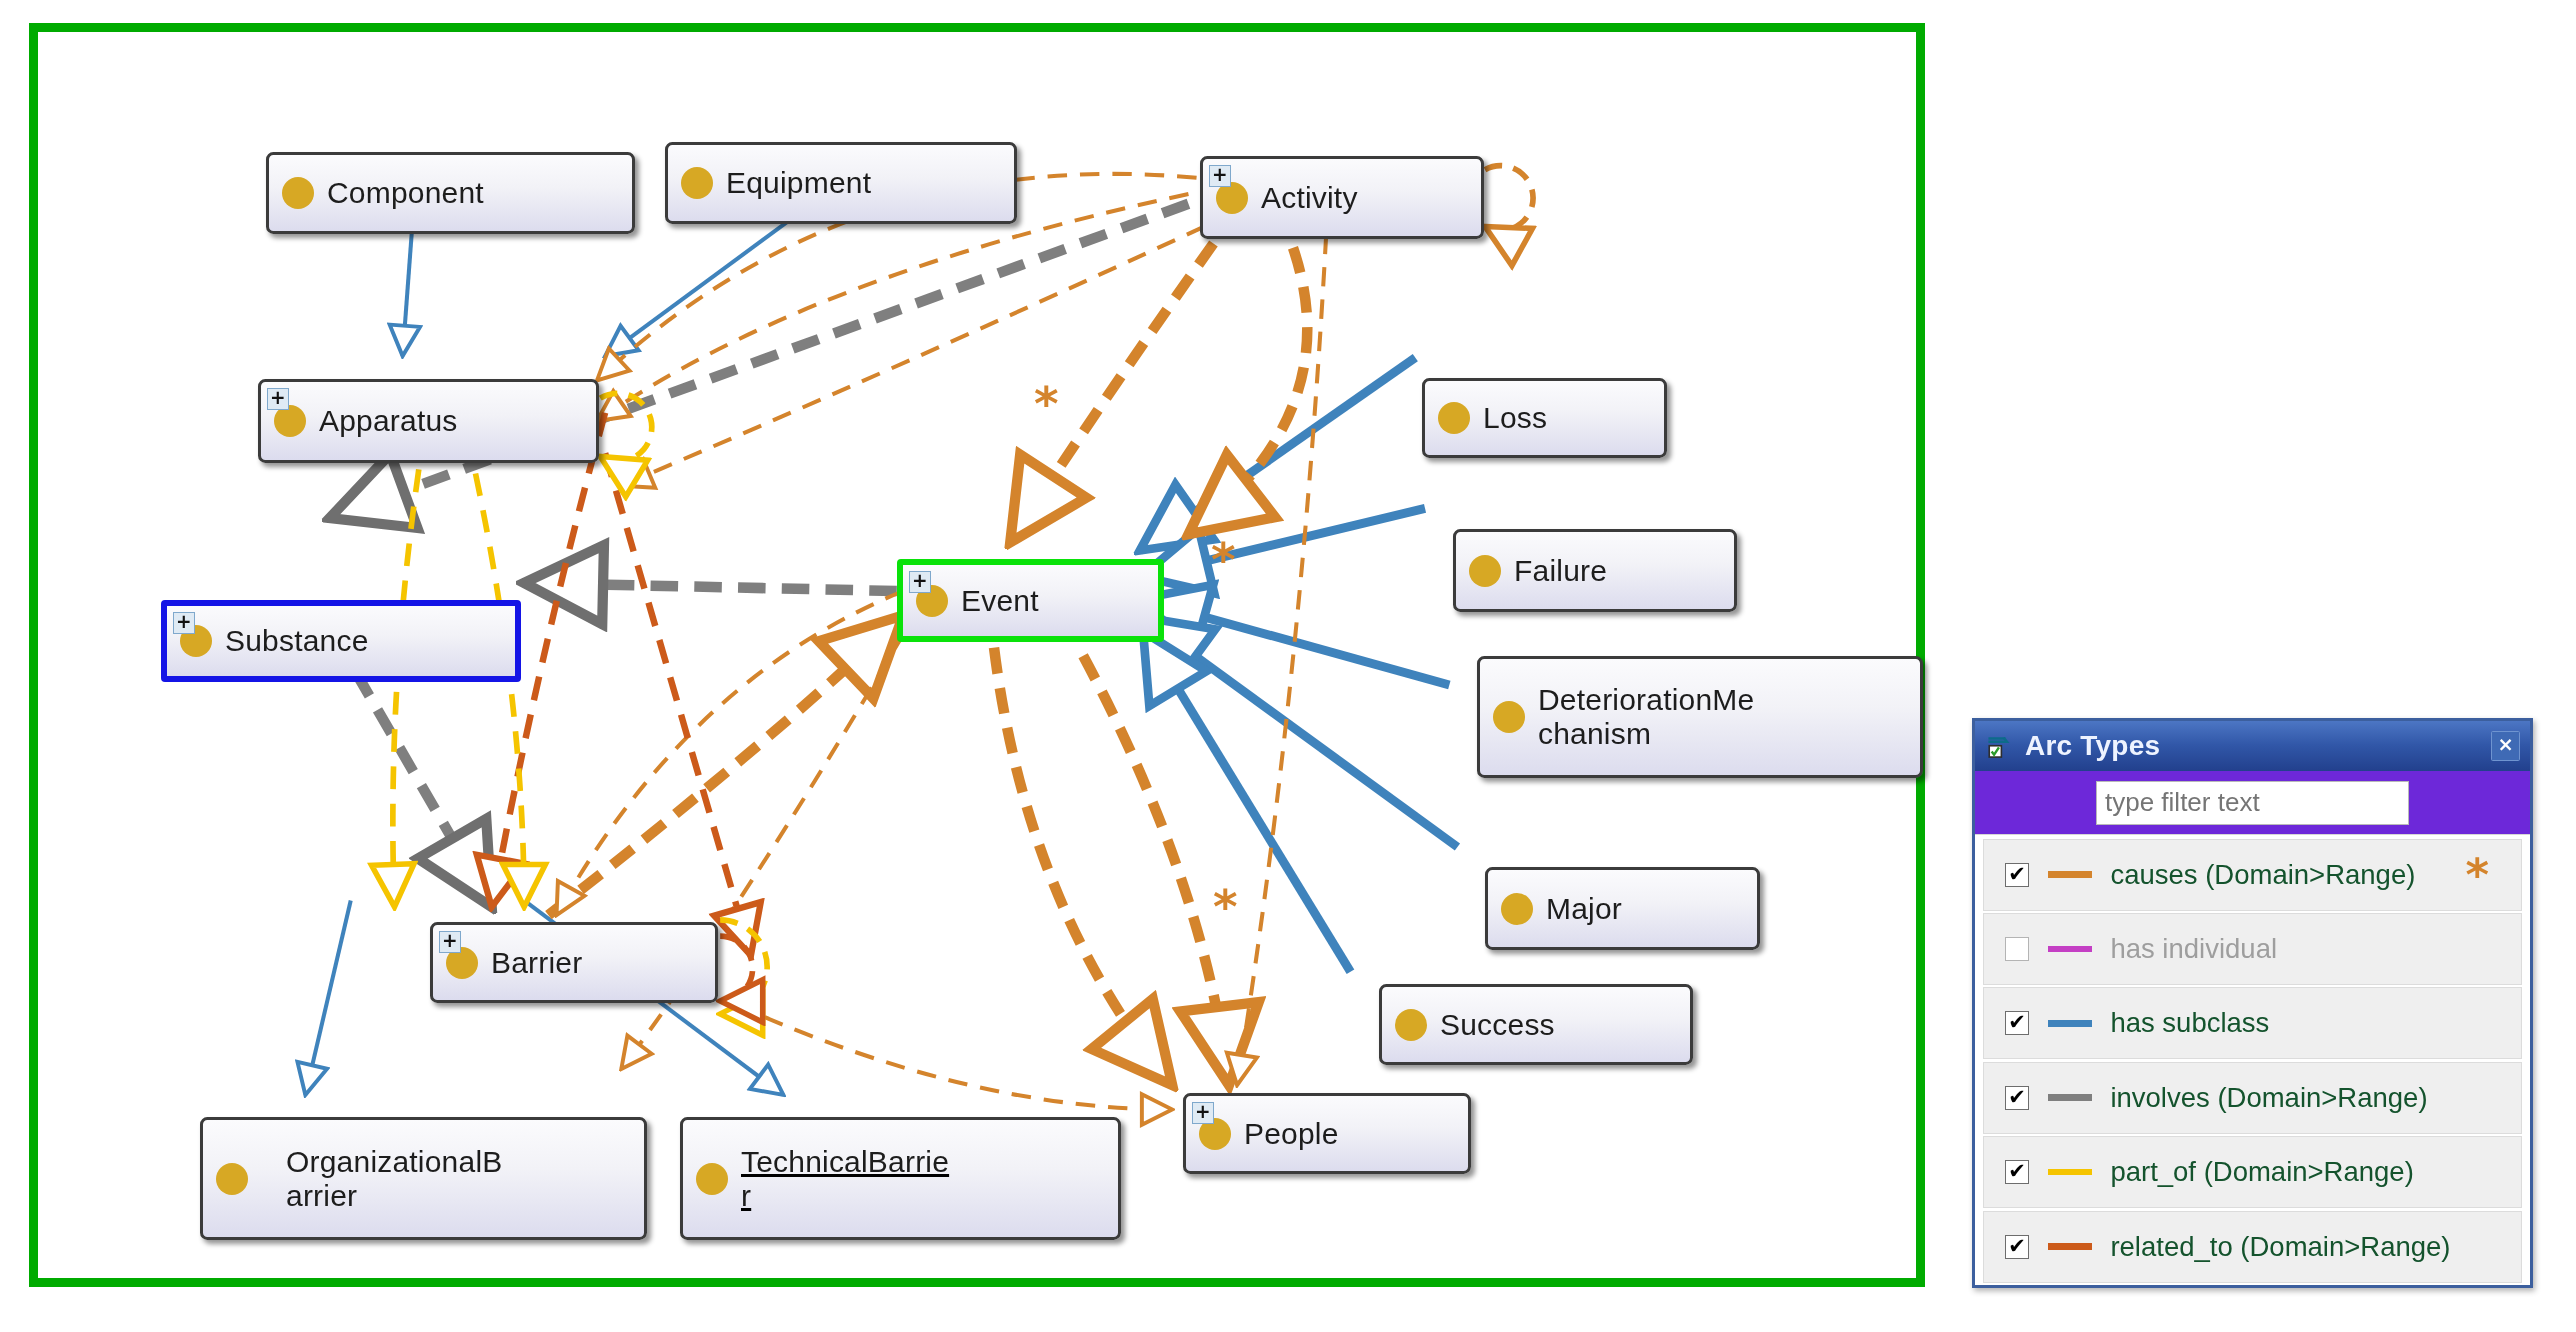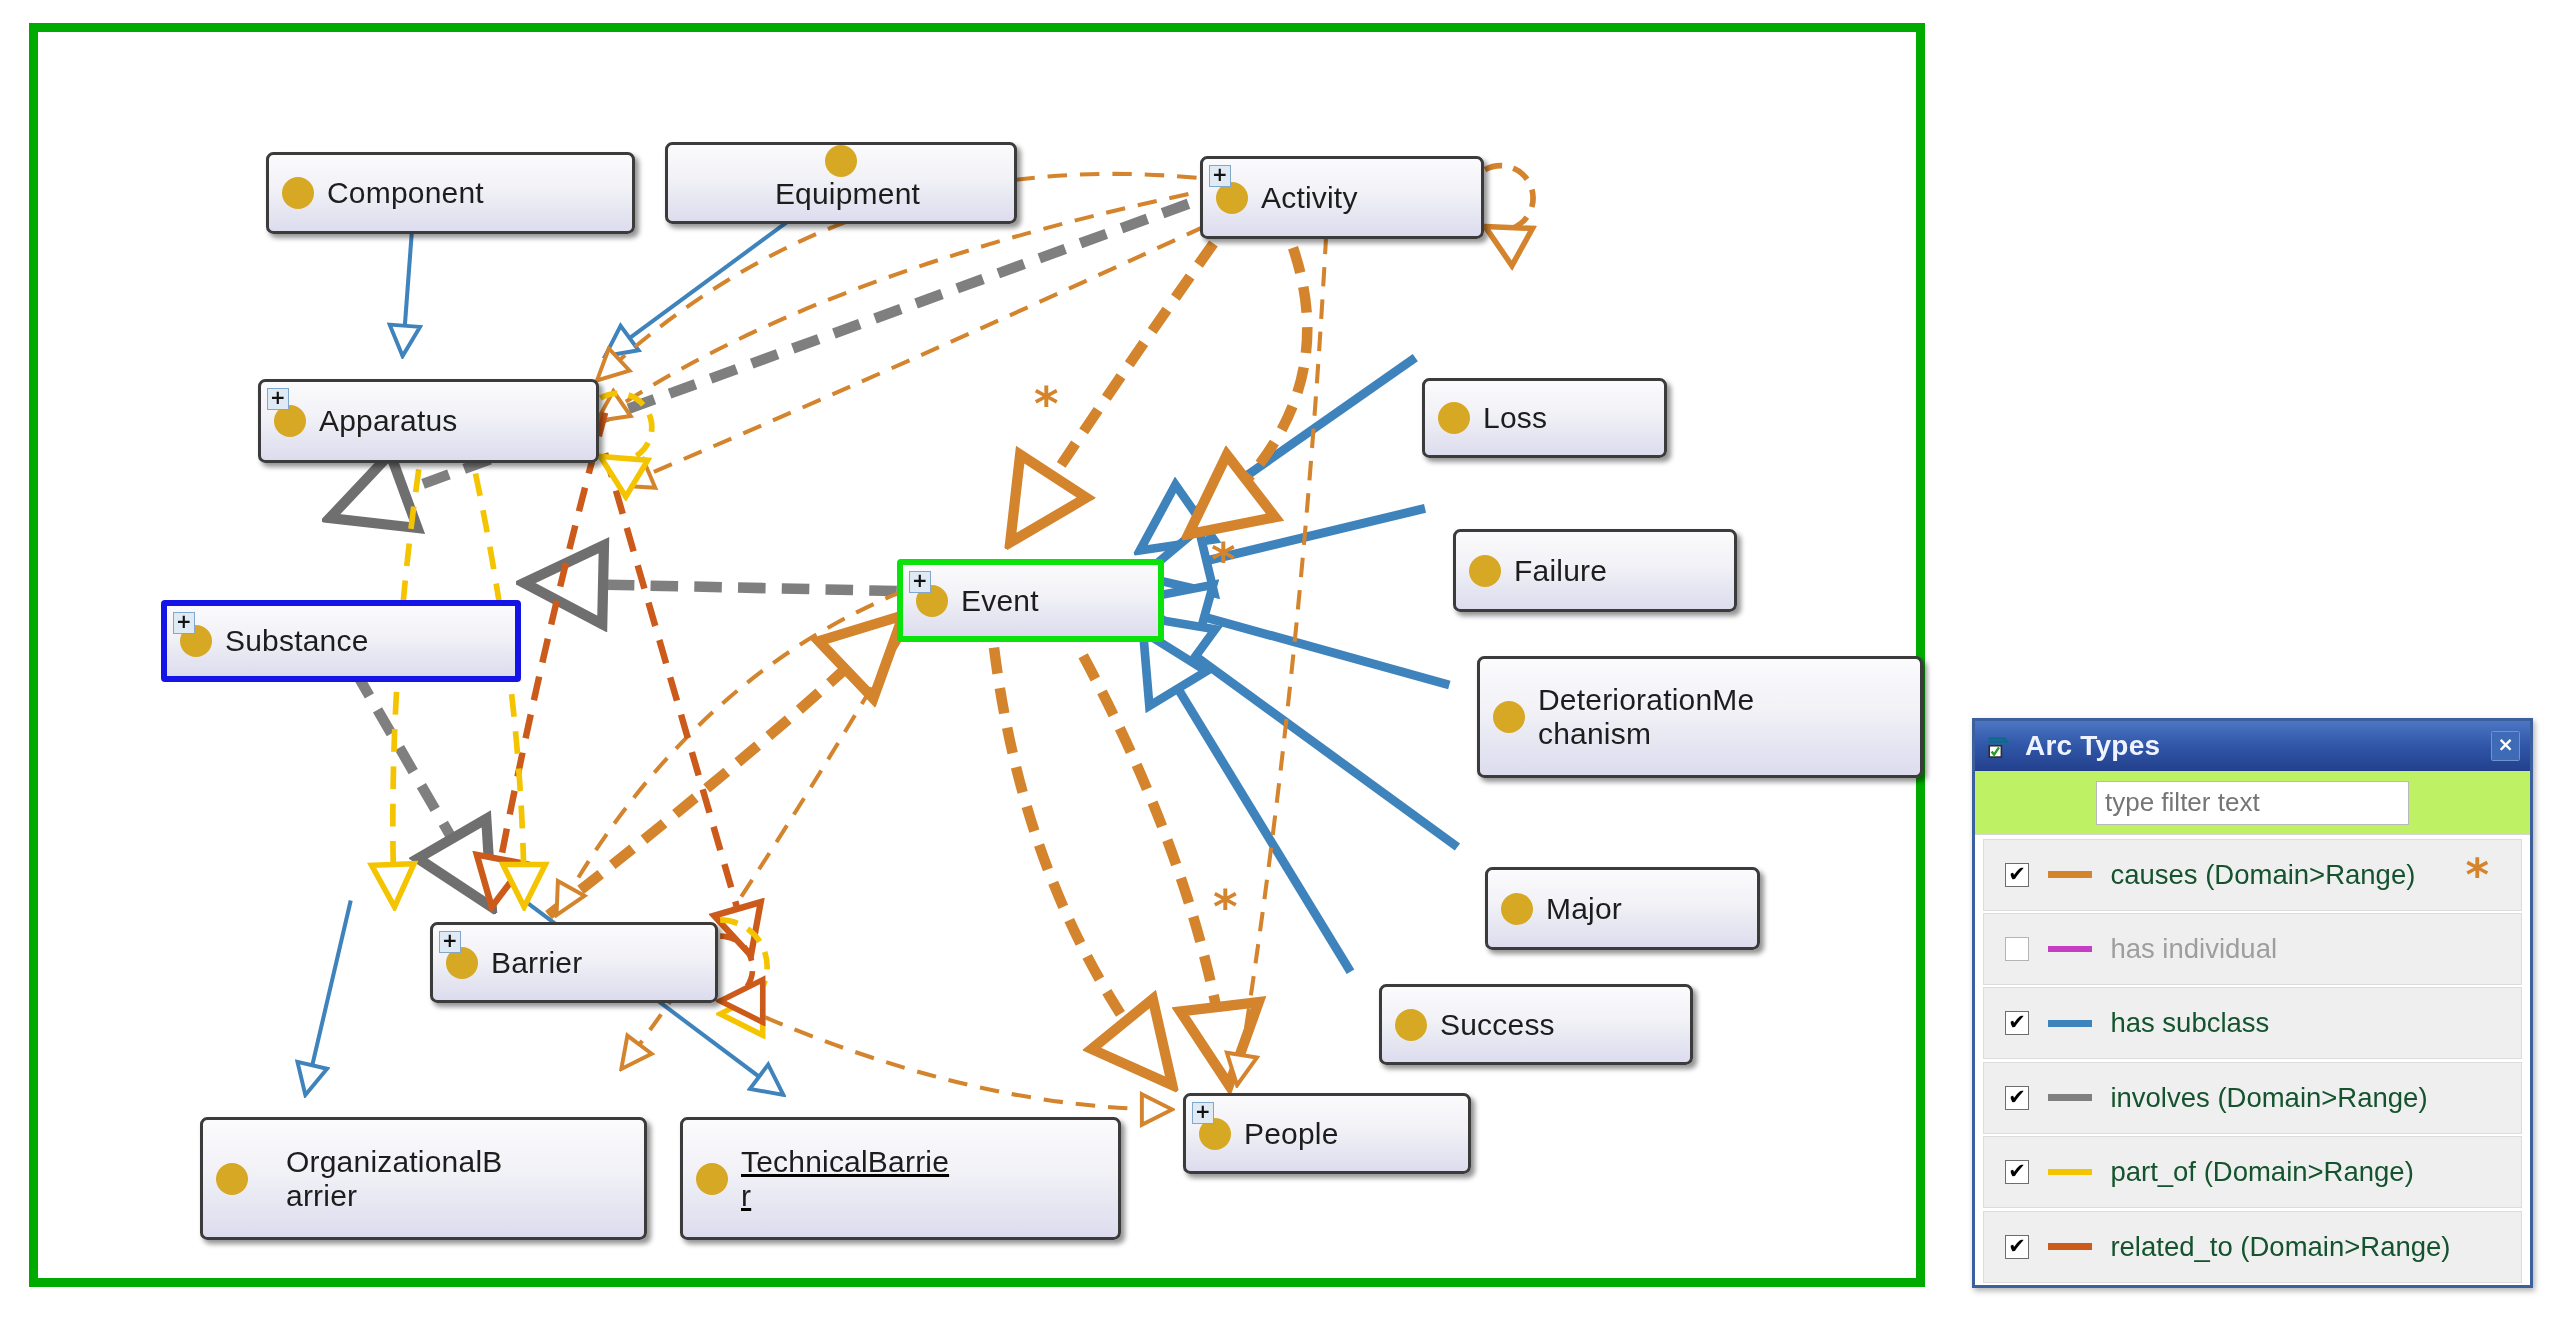--- a/index.html
+++ b/index.html
@@ -153,21 +153,21 @@
     color: #ffffff;
     font-size: 19.4px;
     font-weight: bold;
     line-height: 26px;
     text-align: center;
     font-family: "DejaVu Sans", sans-serif;
     border-radius: 1.6px;
   }
   #filter-row {
     flex: 0 0 auto;
-    background: #bef264;
+    background: #6d28d9;
     padding: 9.7px 0 9.7px 0;
     display: flex;
     justify-content: center;
     border-bottom: 0.8px solid #d6d6d6;
   }
   #filter-input {
     width: 313px;
     height: 44px;
     box-sizing: border-box;
     border: 0.8px solid #b9b9b9;
@@ -318,21 +318,21 @@
       <g fill="none" stroke="#cc5a1a" stroke-width="7" stroke-dasharray="20 13" marker-end="url(#ah-related)">
         <path d="M842,1116 A40,40 0 1 1 842,1196"></path>
       </g>
     </svg>
 
     <div id="node-container">
         <div class="node" style="left: 228px; top: 120px; width: 369px; height: 82px;">
           <span class="node-bullet" style="background: rgb(215, 168, 36);"></span>
           <span class="node-label">Component</span>
         </div>
-        <div class="node" style="left: 627px; top: 110px; width: 352px; height: 82px; flex-direction: column;">
+        <div class="node" style="left: 627px; top: 110px; width: 352px; height: 82px;">
           <span class="node-bullet" style="background: rgb(215, 168, 36);"></span>
           <span class="node-label">Equipment</span>
         </div>
         <div class="node" style="left: 1162px; top: 124px; width: 284px; height: 83px;">
           <span class="expander">+</span>
           <span class="node-bullet" style="background: rgb(215, 168, 36);"></span>
           <span class="node-label">Activity</span>
         </div>
         <div class="node" style="left: 220px; top: 347px; width: 341px; height: 84px;">
           <span class="expander">+</span>

